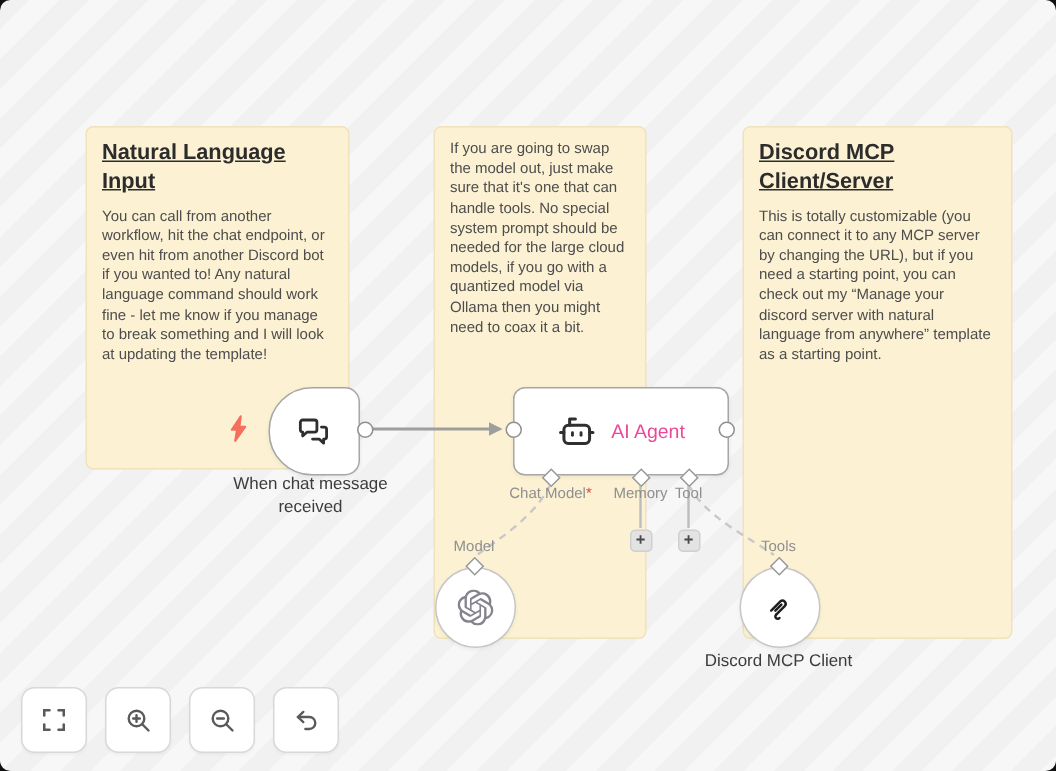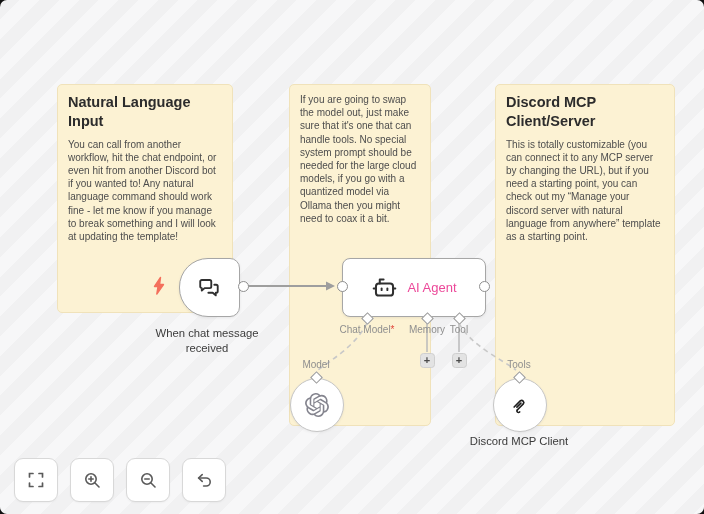--- a/index.html
+++ b/index.html
@@ -3,21 +3,21 @@
 <meta charset="utf-8">
 <style>
   html,body{margin:0;padding:0;background:#161616;width:704px;height:514px;overflow:hidden;
             font-family:"Liberation Sans",sans-serif;}
   .stage{position:relative;width:704px;height:514px;background:#101010;}
   .canvas{position:absolute;inset:0;border-radius:7px;overflow:hidden;
           background:repeating-linear-gradient(135deg,#f1f1f2 0 14px,#f7f7f8 14px 28px);}
   
   .sticky{position:absolute;background:#fcf2d3;border:1px solid #f0e2ba;border-radius:5px;
           padding:8px 10px;box-sizing:border-box;z-index:1;}
-  .sticky h3{margin:0 0 7px 0;font-size:14.5px;line-height:1.3;font-weight:700;color:#2c2c2c;}
+  .sticky h3{margin:0 0 7px 0;font-size:14.5px;line-height:1.3;font-weight:700;color:#2c2c2c;text-decoration:underline;}
   .sticky p{margin:0;font-size:10px;line-height:1.32;color:#4d4d4d;}
   #sticky-1{left:57px;top:84px;width:176px;height:229px;}
   #sticky-2{left:289px;top:84px;width:142px;height:342px;}
   #sticky-3{left:495px;top:84px;width:180px;height:342px;}
   
   .wires{position:absolute;inset:0;z-index:2;pointer-events:none;}
   
   .node{position:absolute;background:#ffffff;border:1px solid #a6a6a6;z-index:3;
         box-shadow:0 1px 3px rgba(0,0,0,.07);display:flex;align-items:center;justify-content:center;}
   #chat-node{left:179px;top:258px;width:59px;height:57px;border-radius:29px 10px 10px 29px;}
@@ -122,21 +122,21 @@
     <div class="diamond" style="left:514.5px;top:372.5px;"></div>
     <div class="round-node" id="discord-node">
       <svg width="22" height="22" viewBox="0 0 24 24" fill="none" stroke="#1d1d1d" stroke-width="1.8" stroke-linecap="round" stroke-linejoin="round">
         <path d="M5.6 14.2 L12.3 7.5 a2.35 2.35 0 0 1 3.3 3.3 L9.2 17.2"></path>
         <path d="M8.6 14.3 L13 9.9"></path>
         <path d="M9.2 17.2 a1.7 1.7 0 1 0 2.4 2.4"></path>
       </svg>
     </div>
     <div class="node-label" style="left:449px;top:435px;width:140px;">Discord MCP Client</div>
 
-    <div class="node-label" style="left:147px;top:326px;width:120px;line-height:1.3;">When chat message received</div>
+    <div class="node-label" style="left:147px;top:316px;width:120px;line-height:1.3;">When chat message received</div>
 
     <div class="toolbar">
       <div class="tb-btn">
         <svg width="18" height="18" viewBox="0 0 18 18" fill="none" stroke="#5a5a5a" stroke-width="1.7" stroke-linecap="round">
           <path d="M2.5 6 V2.5 H6 M12 2.5 H15.5 V6 M15.5 12 V15.5 H12 M6 15.5 H2.5 V12"></path>
         </svg>
       </div>
       <div class="tb-btn">
         <svg width="18" height="18" viewBox="0 0 18 18" fill="none" stroke="#5a5a5a" stroke-width="1.6" stroke-linecap="round">
           <circle cx="8" cy="8" r="5.2"></circle>

